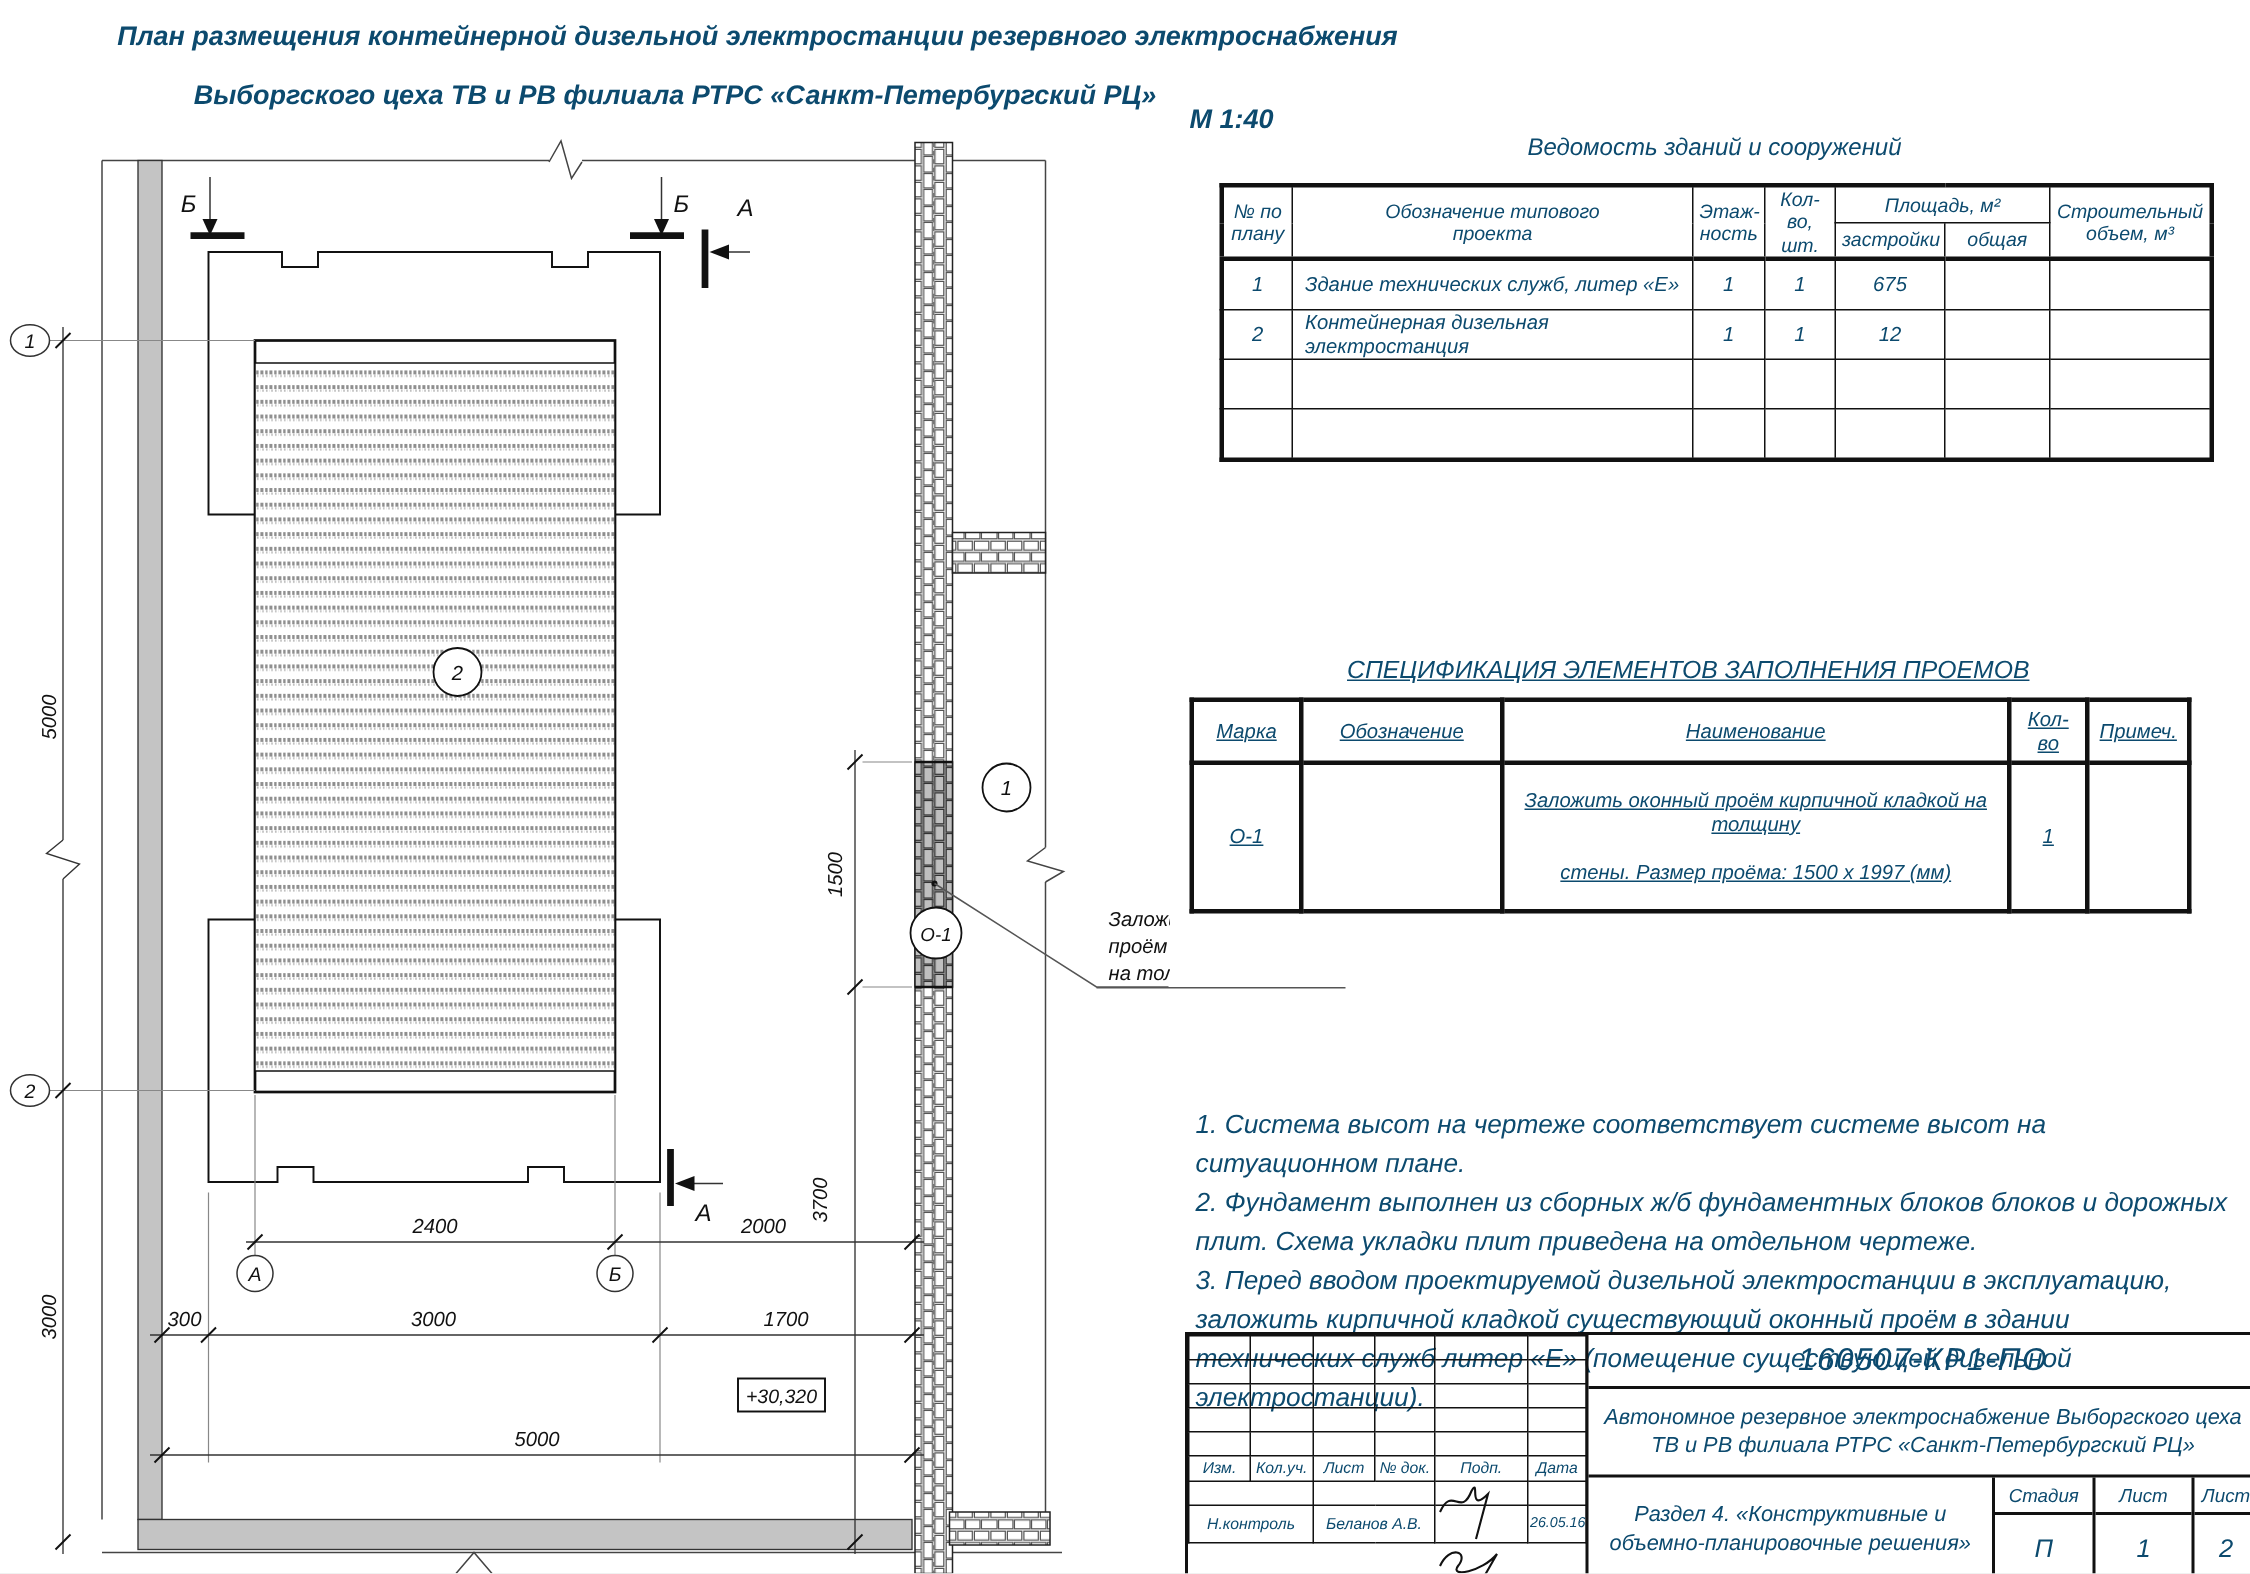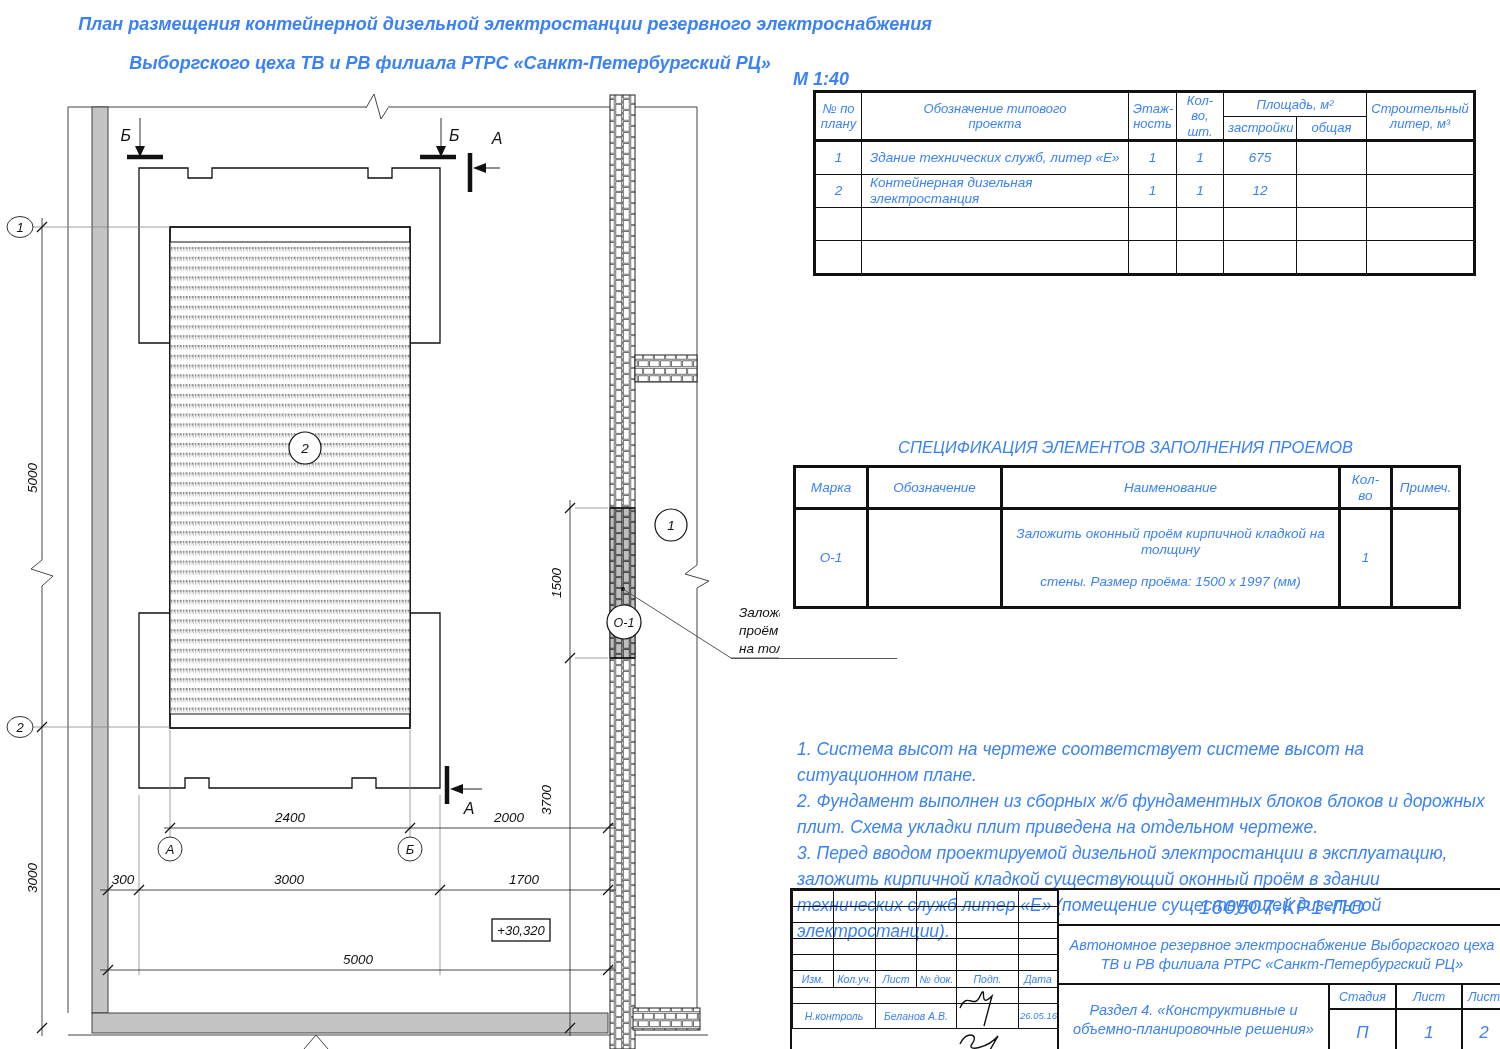--- a/index.html
+++ b/index.html
@@ -1,34 +1,34 @@
 <!DOCTYPE html>
 <html><head>
 <meta charset="utf-8">
 <style>
   html,body{margin:0;padding:0;background:#e8e8e8;}
   .sheet{position:relative;width:1500px;height:1049px;background:#ffffff;overflow:hidden;
-         font-family:"Liberation Sans",sans-serif;font-style:italic;color:#3b82f6;}
+         font-family:"Liberation Sans",sans-serif;font-style:italic;color:#0c4a6e;}
   .abs{position:absolute;}
   
   .main-title{left:0;top:14px;width:1010px;text-align:center;font-size:18px;font-weight:bold;}
   .sub-title{left:0;top:53px;width:900px;text-align:center;font-size:18px;font-weight:bold;}
   .scale-note{left:793px;top:53px;width:90px;font-size:18px;font-weight:bold;margin-top:16px;}
   
   .btable-wrap{left:813px;top:90px;width:660px;}
   .table-title{text-align:center;font-size:16px;margin-bottom:14px;}
   table{border-collapse:collapse;table-layout:fixed;width:660px;}
   th,td{border:1.5px solid #111;font-weight:normal;font-style:italic;padding:0 4px;
         font-size:13px;text-align:center;vertical-align:middle;overflow:hidden;white-space:pre-line;line-height:1.18;}
   table.btable{border:3px solid #111;padding-left:12px;}
   .btable thead th.hdr-bot{border-bottom:3px solid #111;}
   .btable tbody td{border-top-width:1px;border-bottom-width:1px;height:32px;font-size:13.5px;}
   .btable td.cell-left{text-align:left;padding-left:8px;}
   
-  .stable-wrap{left:793px;top:438px;width:665px;}
+  .stable-wrap{left:793px;top:438px;width:665px;text-decoration:underline;}
   table.stable{border:3px solid #111;width:665px;}
   .stable th{height:39px;border:3px solid #111;font-size:13.5px;}
   .stable td{height:64px;border:3px solid #111;font-size:13.5px;}
   
   .notes{left:797px;top:692px;width:690px;font-size:17.5px;line-height:26px;white-space:pre-line;margin-top:44px;}
   
   .tblock{left:790px;top:888px;width:716px;height:165px;border:2.5px solid #111;box-sizing:border-box;}
   .tb-left{position:absolute;left:0;top:0;width:267px;height:165px;border-right:2.5px solid #111;box-sizing:border-box;}
   .tb-left table{width:265px;}
   .tb-left td{border:1.2px solid #111;font-size:10.5px;padding:0 1px;white-space:nowrap;height:15px;line-height:1;}
@@ -241,20 +241,21 @@
 
     <g>
       <rect x="492" y="919" width="58" height="22" fill="#ffffff" stroke="#111" stroke-width="1.3"></rect>
       <text x="521" y="935" font-size="13" text-anchor="middle" fill="#111">+30,320</text>
     </g>
   </svg>
 
   <div class="abs" style="left:731px;top:657.5px;width:166px;height:1px;background:#555;"></div>
 
   <div class="abs btable-wrap">
+    <div class="table-title">Ведомость зданий и сооружений</div>
     <table class="btable">
       <colgroup>
           <col style="width:47px">
           <col style="width:267px">
           <col style="width:48px">
           <col style="width:47px">
           <col style="width:73px">
           <col style="width:70px">
           <col style="width:108px">
         </colgroup>
@@ -263,21 +264,21 @@
           <th rowspan="2" class="hdr-bot">№ по
 плану</th>
           <th rowspan="2" class="hdr-bot">Обозначение типового
 проекта</th>
           <th rowspan="2" class="hdr-bot">Этаж-
 ность</th>
           <th rowspan="2" class="hdr-bot">Кол-во,
 шт.</th>
           <th colspan="2" style="height:20px">Площадь, м²</th>
           <th rowspan="2" class="hdr-bot">Строительный
-литер, м³</th>
+объем, м³</th>
         </tr>
         <tr>
           <th class="hdr-bot" style="height:19px">застройки</th>
           <th class="hdr-bot" style="height:19px">общая</th>
         </tr>
       </thead>
       <tbody>
         <tr>
           <td>1</td>
           <td class="cell-left">Здание технических служб, литер «Е»</td>

